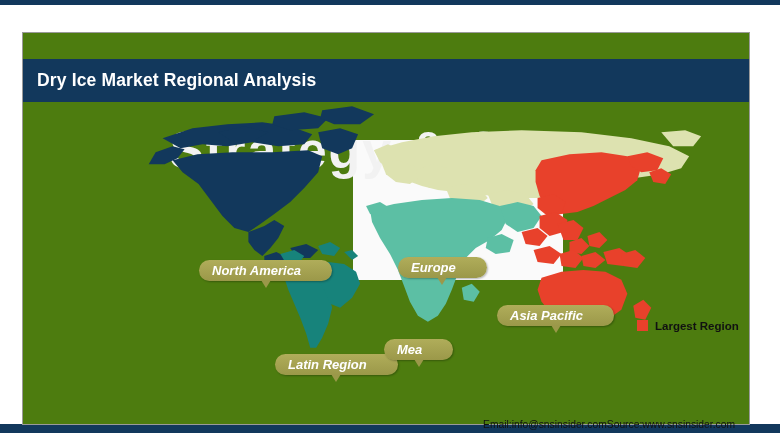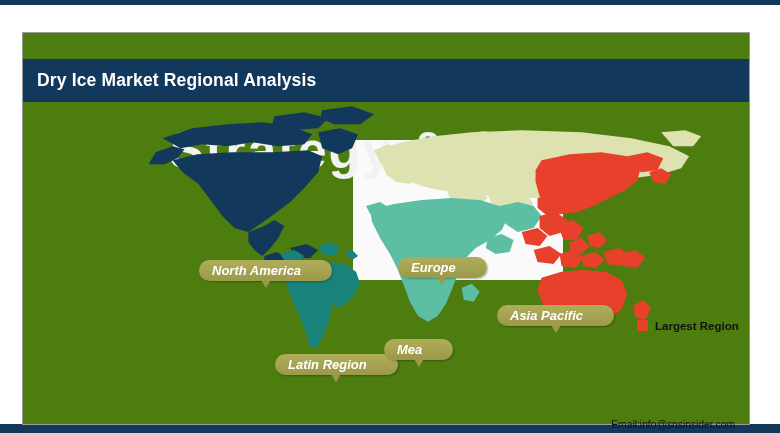--- a/index.html
+++ b/index.html
@@ -170,16 +170,17 @@
 
       <div class="legend">
         <span class="legend-swatch"></span>
         <span class="legend-label">Largest Region</span>
       </div>
     </div>
 
 
     <div class="footer">
       <span>Email:info@snsinsider.com</span>
+      <span>Source:www.snsinsider.com</span>
     </div>
 
   </div>
 </div>
 
 </body></html>

